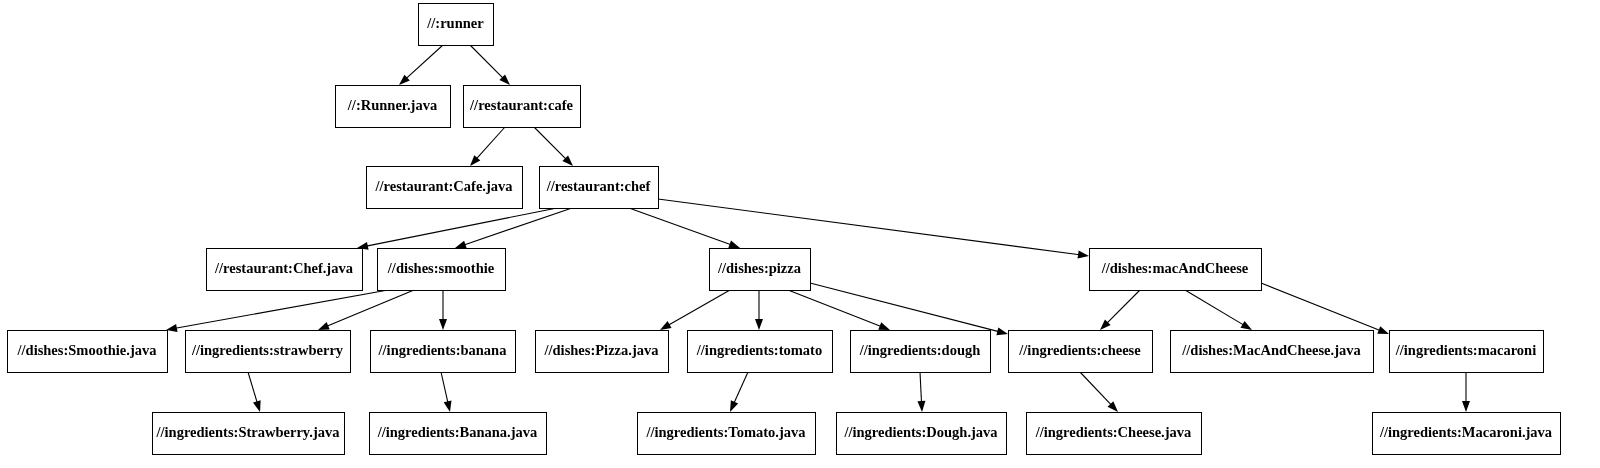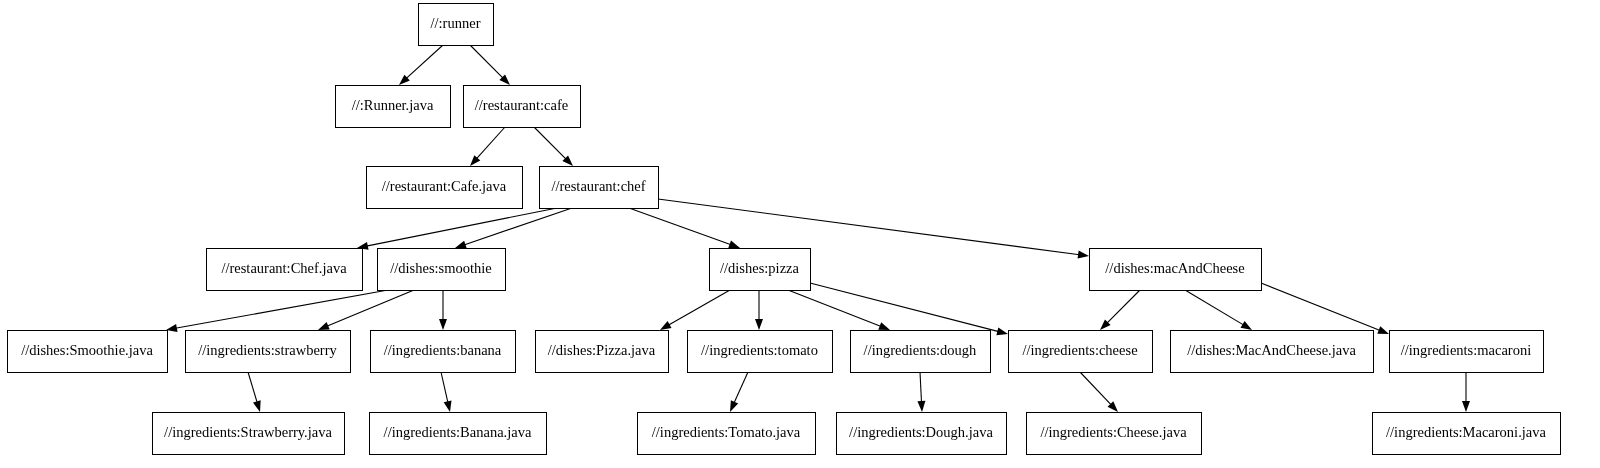--- a/index.html
+++ b/index.html
@@ -10,20 +10,21 @@
   body {
     width: 1600px;
     height: 468px;
     font-family: "Liberation Serif", "DejaVu Serif", serif;
     overflow: hidden;
   }
   #graph-root {
     position: relative;
     width: 1600px;
     height: 428px;
+    font-weight: bold;
   }
   svg#graph-canvas {
     position: absolute;
     top: 0;
     left: 0;
     width: 1600px;
     height: 468px;
     display: block;
   }
   .node-box {

